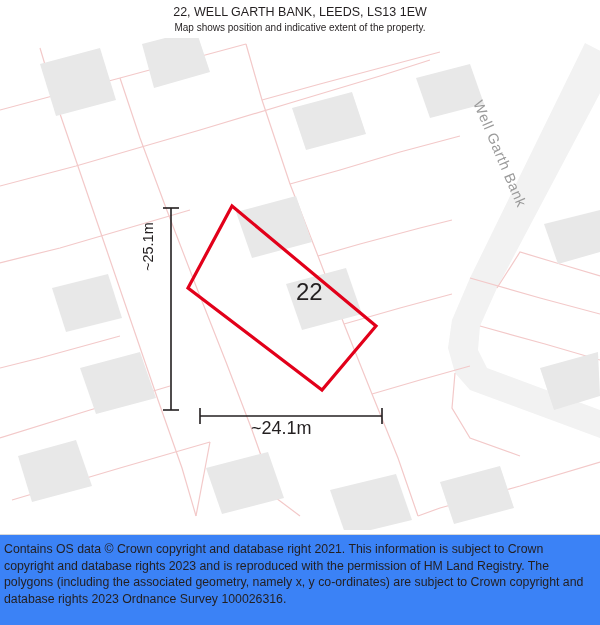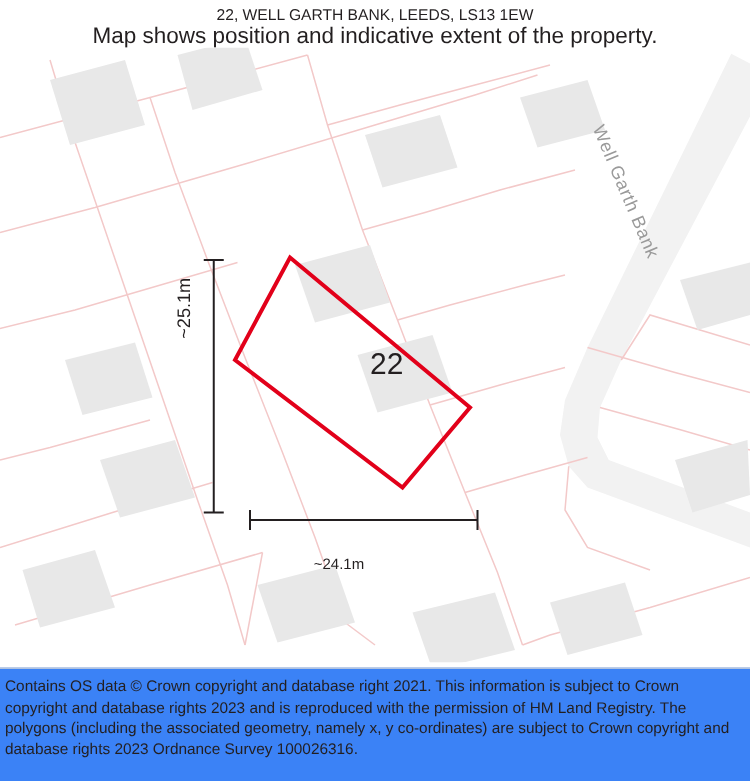--- a/index.html
+++ b/index.html
@@ -30,21 +30,21 @@
     text-align: center;
     background: #ffffff;
   }
   .header .title {
     font-size: 12.5px;
     line-height: 16px;
     margin-top: 4px;
     color: #231f20;
   }
   .header .subtitle {
-    font-size: 18px;
+    font-size: 10px;
     line-height: 16px;
     color: #231f20;
   }
   
   .map-wrap {
     position: absolute;
     top: 38px;
     left: 0;
     width: 600px;
     height: 492px;
@@ -75,22 +75,22 @@
   }
   .dim-vertical {
     left: 140px;
     top: 233px;
     font-size: 14.5px;
     transform: rotate(-90deg);
     transform-origin: left top;
   }
   .dim-horizontal {
     left: 251px;
-    top: 406px;
-    font-size: 12px;
+    top: 380px;
+    font-size: 18px;
   }
   .street-label {
     left: 485px;
     top: 60px;
     font-size: 14.5px;
     color: #9a9a9a;
     transform: rotate(67deg);
     transform-origin: left top;
     letter-spacing: 0.6px;
   }

